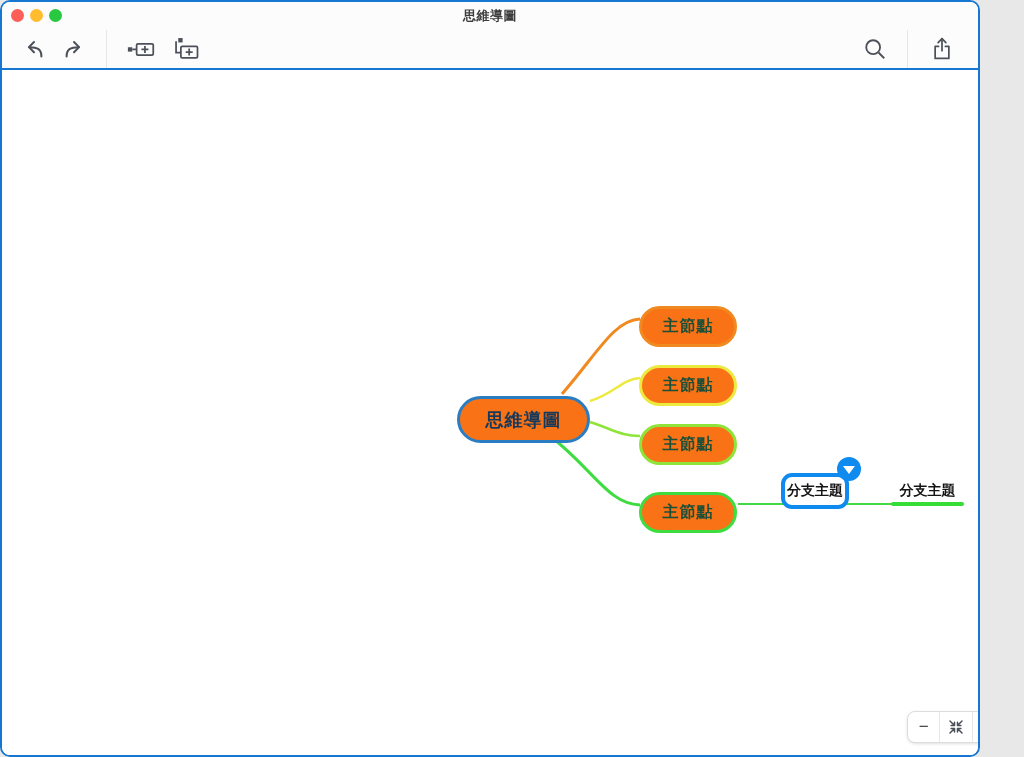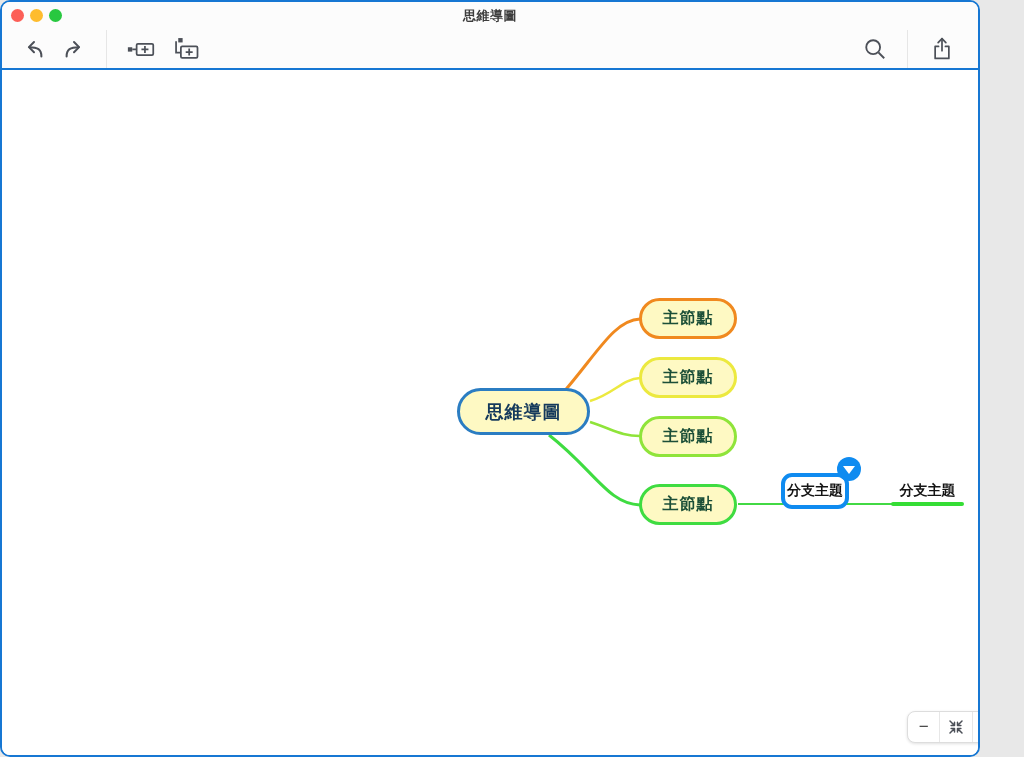--- a/index.html
+++ b/index.html
@@ -35,23 +35,23 @@
   .spacer{flex:1;}
   svg.ic{display:block;}
   
   .canvas{
     position:absolute;left:0;top:66px;right:0;bottom:0;background:#fff;
     border-top:2px solid #1677d3;
   }
   .overlay{position:absolute;left:0;top:0;width:1024px;height:757px;pointer-events:none;}
   
   .node{
-    position:absolute;box-sizing:border-box;background:#fef9c3;
+    position:absolute;box-sizing:border-box;background:#f97316;
     display:flex;align-items:center;justify-content:center;
-    font-weight:700;color:#1c4f38;
+    font-weight:700;color:#1c4f38;margin-top:8px;
   }
   .root-node{
     left:455px;top:386px;width:133px;height:47px;border:3px solid #2b7dc2;
     border-radius:24px;font-size:18px;color:#14395c;letter-spacing:1px;
   }
   .main-node{width:98px;height:41px;border-radius:21px;font-size:16px;letter-spacing:1px;}
   .mn1{left:637px;top:296px;border:3px solid #f0891f;}
   .mn2{left:637px;top:355px;border:3px solid #ece93f;}
   .mn3{left:637px;top:414px;border:3px solid #8fe43a;}
   .mn4{left:637px;top:482px;border:3px solid #3fdc41;}

